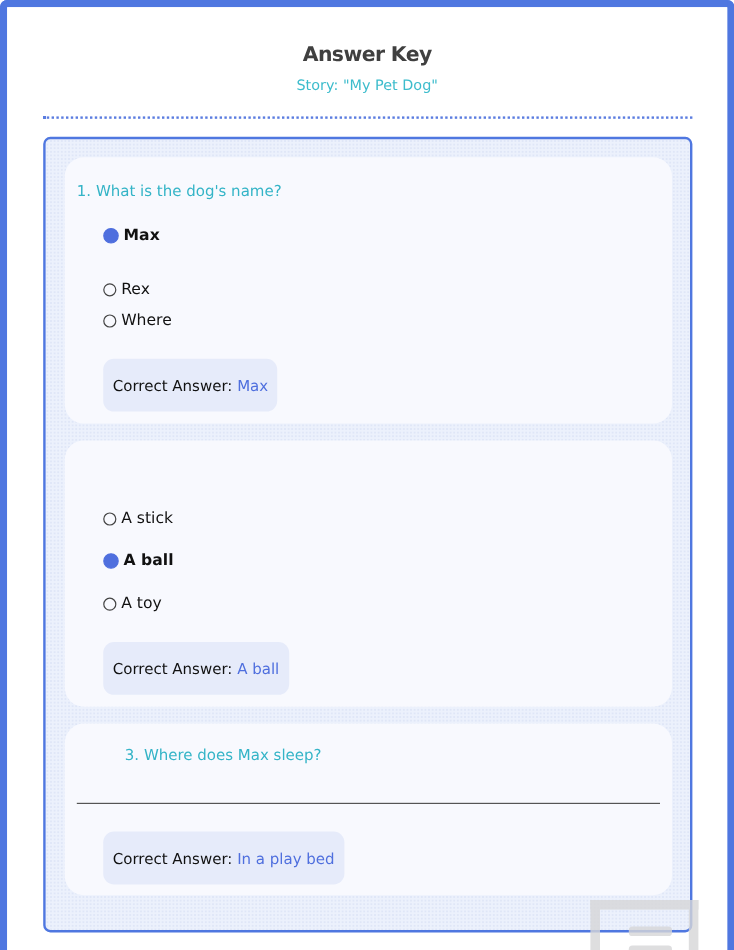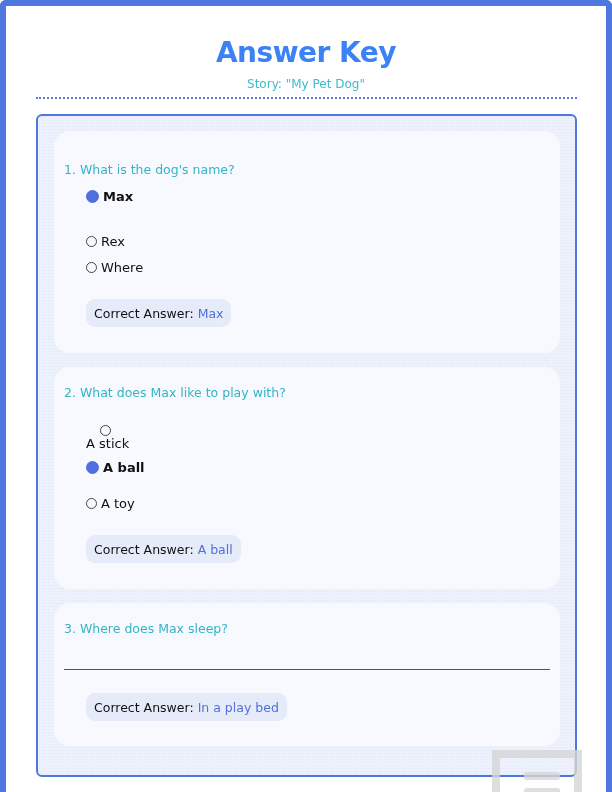--- a/index.html
+++ b/index.html
@@ -10,21 +10,21 @@
   }
   .frame {
     position:absolute; left:0; top:0; width:612px; height:792px;
     box-sizing:border-box;
     border:6px solid #4f77e0; border-bottom:none;
     border-radius:6px 6px 0 0;
   }
   .header { position:absolute; left:0; top:36px; width:612px; text-align:center; }
   .title {
     font-family:"DejaVu Sans", sans-serif; font-weight:bold;
-    font-size:28px; color:#3b82f6; letter-spacing:-0.5px;
+    font-size:17px; color:#404040; letter-spacing:-0.5px;
   }
   .subtitle {
     margin-top:8px; font-size:12px; color:#3cbccc;
     font-family:"DejaVu Sans", sans-serif;
   }
   .divider {
     position:absolute; left:36px; top:97px; width:541px; height:0;
     border-top:2px dotted #5b7de0;
   }
   .panel {
@@ -47,21 +47,21 @@
     position:absolute; left:32px; display:flex; align-items:center;
     font-size:13px; color:#111;
   }
   .radio {
     width:11px; height:11px; border-radius:50%;
     border:1.3px solid #444; box-sizing:border-box; margin-right:4px;
   }
   .radio.on { background:#4f6fde; border-color:#4f6fde; width:13px; height:13px; }
   .opt.sel { font-weight:bold; }
   .ans {
-    position:absolute; left:32px; height:28px;
+    position:absolute; left:32px; height:44px;
     background:#e6ebfa; border-radius:9px;
     display:flex; align-items:center; padding:0 8px;
     font-size:12.5px; color:#111;
   }
   .ans .val { color:#4f6fde; margin-left:4px; }
   .line {
     position:absolute; left:10px; width:486px; height:0;
     border-top:1.5px solid #555;
   }
   .stamp {
@@ -80,61 +80,60 @@
 <div class="header">
   <div class="title">Answer Key</div>
   <div class="subtitle">Story: "My Pet Dog"</div>
 </div>
 
 <div class="divider"></div>
 
 <div class="panel">
 
   <div class="card" style="top:15px; height:222px;">
-    <div class="q" style="top:31px;">1. What is the dog's name?</div>
+    <div class="q" style="top:20px;">1. What is the dog's name?</div>
     <div class="opt sel" style="top:58px;">
       <span class="radio on"></span>
       <span>Max</span>
     </div>
     <div class="opt" style="top:103px;">
       <span class="radio"></span>
       <span>Rex</span>
     </div>
     <div class="opt" style="top:129px;">
       <span class="radio"></span>
       <span>Where</span>
     </div>
     <div class="ans" style="top:168px;">
       <span>Correct Answer:</span>
       <span class="val">Max</span>
     </div>
   </div>
 
   <div class="card" style="top:251px; height:222px;">
-    <div class="q" style="top:18px;">2. What does Max like to play with?</div>
-    <div class="opt" style="top:58px;flex-direction:column;">
+    <div class="opt" style="top:58px;">
       <span class="radio"></span>
       <span>A stick</span>
     </div>
     <div class="opt sel" style="top:93px;">
       <span class="radio on"></span>
       <span>A ball</span>
     </div>
     <div class="opt" style="top:129px;">
       <span class="radio"></span>
       <span>A toy</span>
     </div>
     <div class="ans" style="top:168px;">
       <span>Correct Answer:</span>
       <span class="val">A ball</span>
     </div>
   </div>
 
   <div class="card" style="top:487px; height:143px;">
-    <div class="q" style="top:18px;">3. Where does Max sleep?</div>
+    <div class="q" style="top:18px;margin-left:40px;">3. Where does Max sleep?</div>
     <div class="line" style="top:66px;"></div>
     <div class="ans" style="top:90px;">
       <span>Correct Answer:</span>
       <span class="val">In a play bed</span>
     </div>
   </div>
 
 </div>
 
 <div class="stamp">

